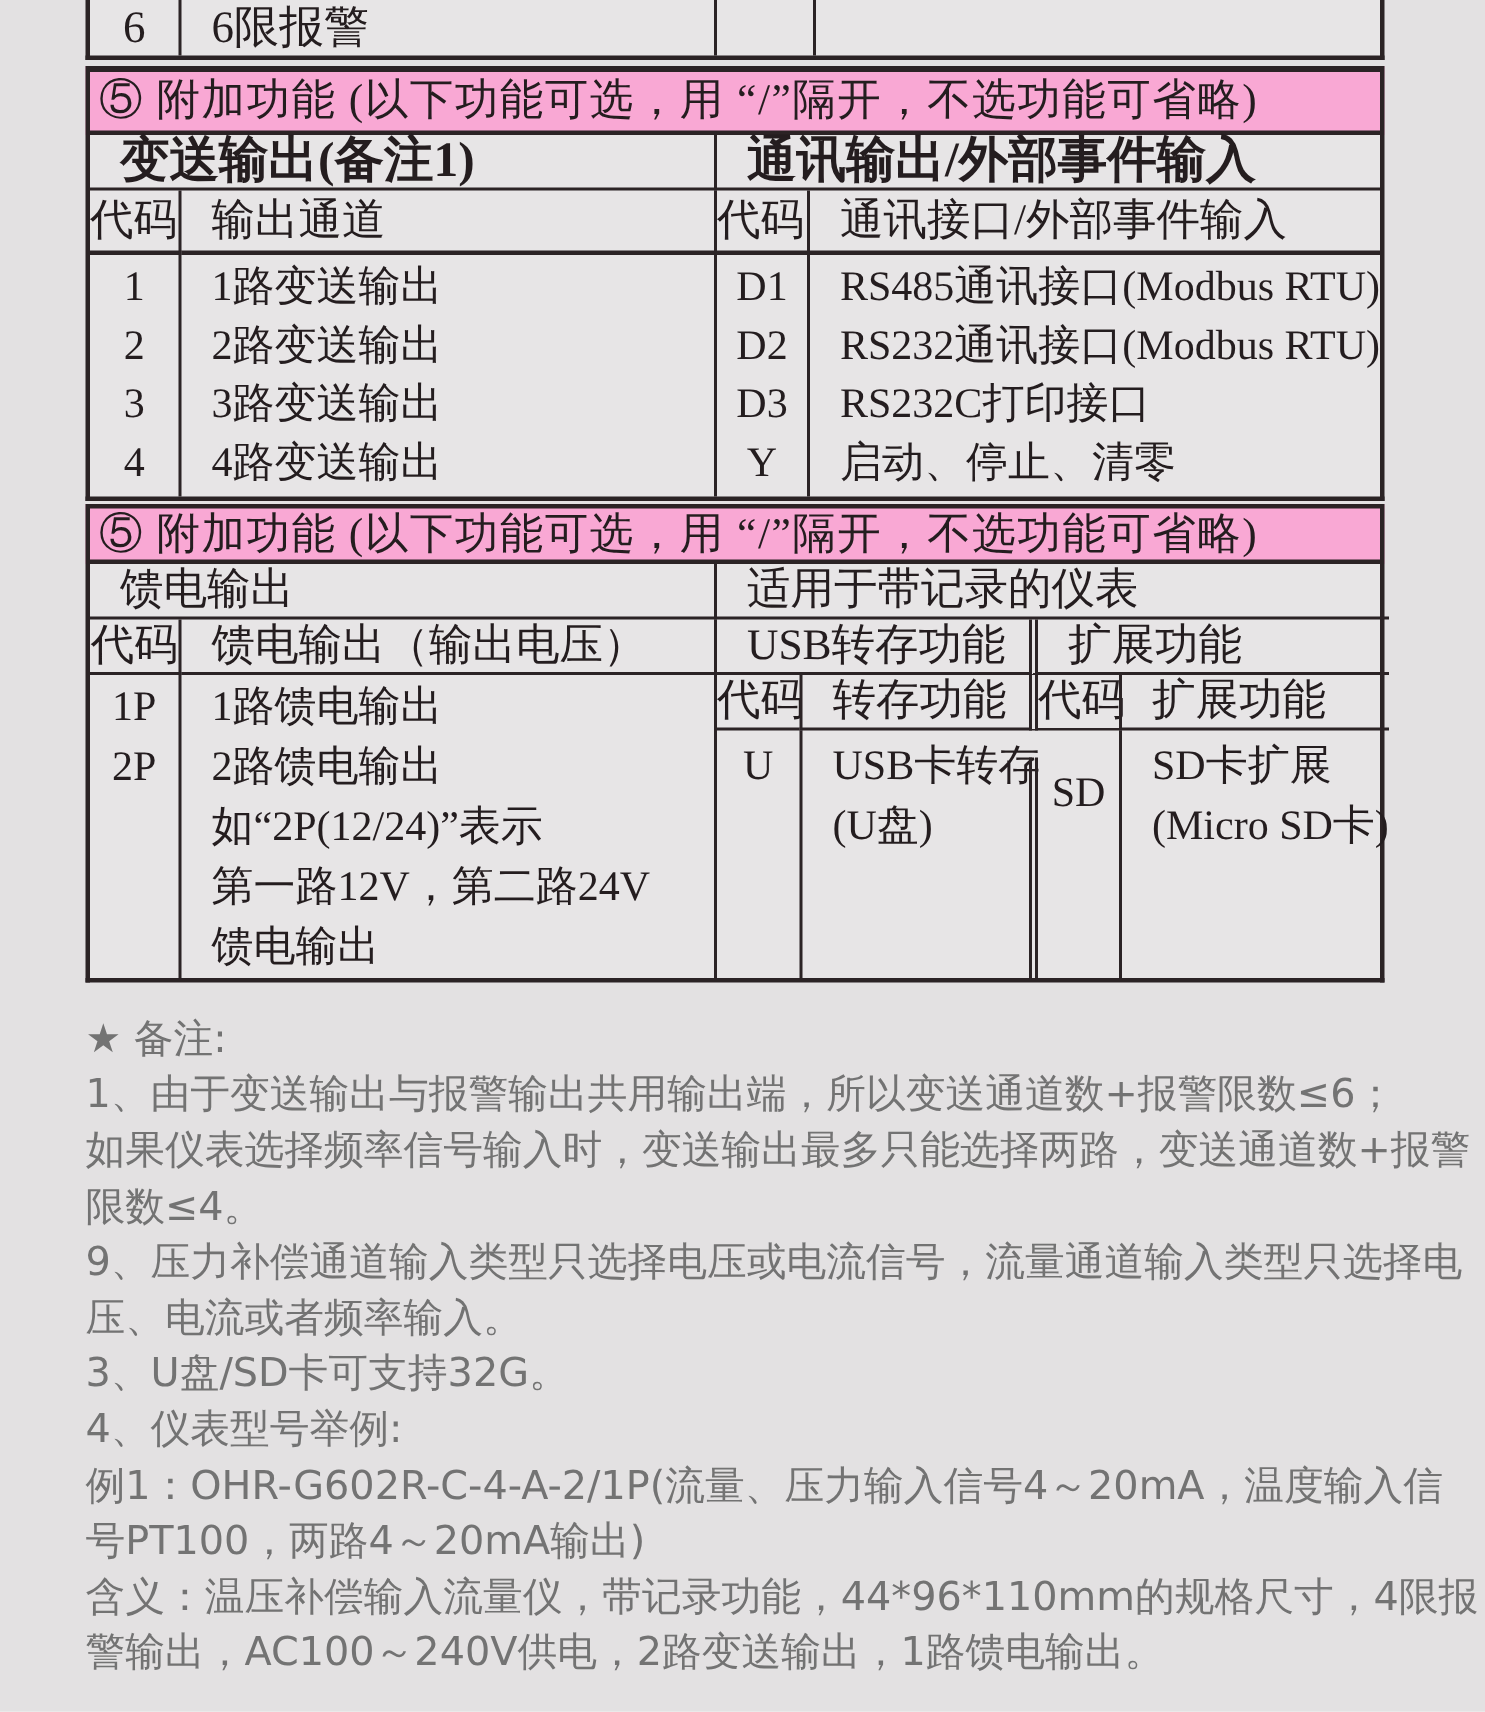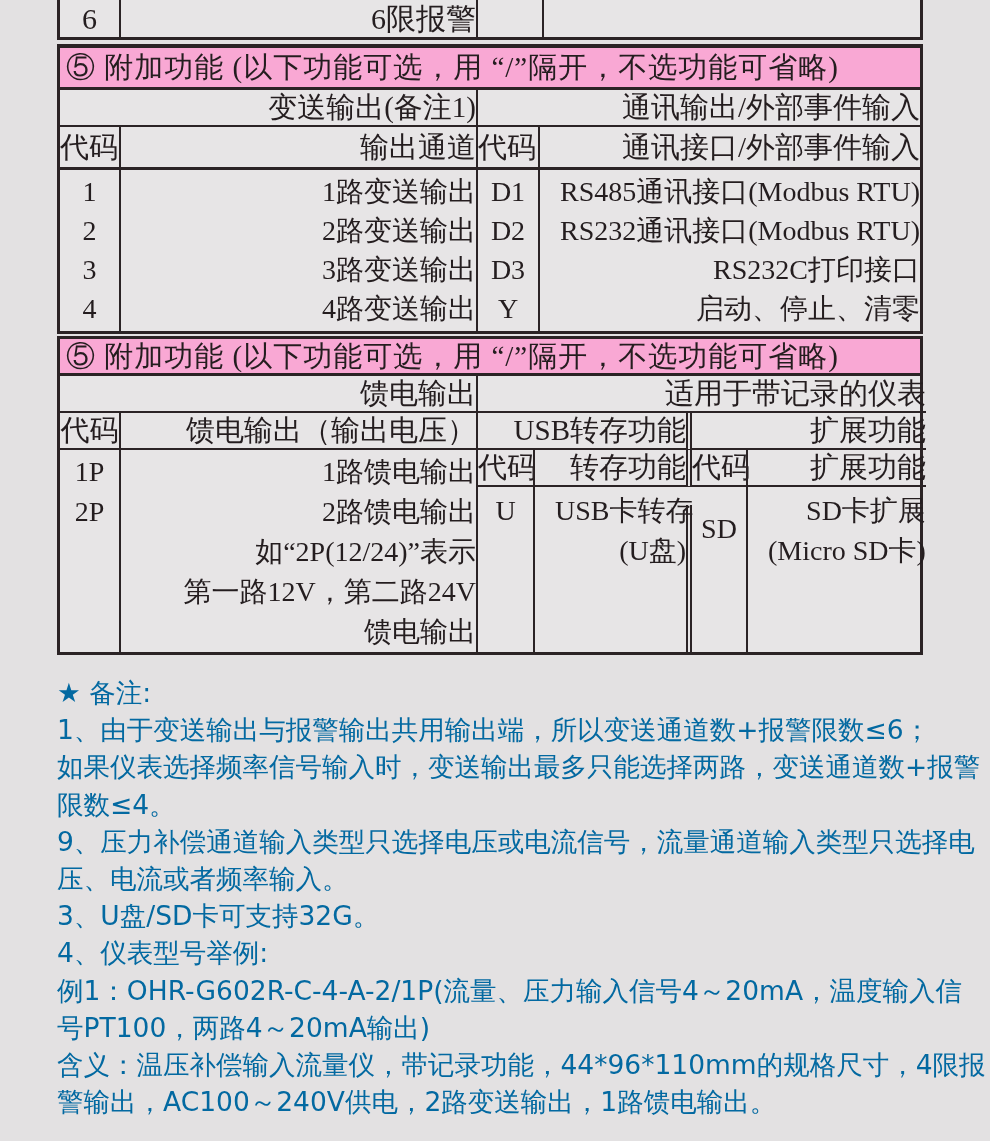--- a/index.html
+++ b/index.html
@@ -13,36 +13,36 @@
   .rowA{
     display:grid;grid-template-columns:61px 357px 66px 1fr;
     border:3px solid #2b2325;border-top:none;
     background:#e7e5e6;font-size:30px;
   }
   .rowA>div{height:37px;line-height:37px;}
   .bR{border-right:2px solid #2b2325;}
   .bB2{border-bottom:2px solid #2b2325;}
   .bB3{border-bottom:3px solid #2b2325;}
   .ctr{text-align:center;}
-  .pl{padding-left:20px;text-align:right;}
+  .pl{padding-left:20px;}
   
   .sec-hdr{
     margin-top:4px;border:3px solid #2b2325;border-top-width:4px;
     background:#f9a8d4;height:39px;line-height:39px;
     font-size:29px;padding-left:6px;letter-spacing:1px;
     white-space:nowrap;overflow:hidden;
   }
   .sec-hdr.second{margin-top:2px;border-top-width:3px;height:34px;line-height:34px;}
   
   .t1{
     display:grid;grid-template-columns:61px 357px 62px 1fr;
     border:3px solid #2b2325;border-top:none;background:#e7e5e6;
     font-size:28px;white-space:nowrap;
   }
-  .t1 .grp{height:35px;line-height:35px;font-size:29px;}
+  .t1 .grp{height:35px;line-height:35px;font-size:33px;font-weight:bold;}
   .t1 .ch{height:40px;line-height:40px;font-size:29px;}
   .t1 .data{height:159px;padding-top:2px;}
   .line40{height:39px;line-height:39px;}
   
   .t2{
     display:grid;grid-template-columns:61px 357px 1fr;
     border:3px solid #2b2325;border-top:none;background:#e7e5e6;
     font-size:28px;white-space:nowrap;
   }
   .t2 .grp{height:35px;line-height:35px;font-size:29px;}
@@ -50,21 +50,21 @@
   .t2 .data{padding-top:2px;height:200px;}
   .t2 .ln{height:40px;line-height:40px;}
   .subhead{display:grid;grid-template-columns:55px 153px 60px 1fr;}
   .subpanel{display:grid;grid-template-columns:55px 153px 60px 1fr;grid-template-rows:37px 1fr;}
   .bL{border-left:2px solid #2b2325;}
   .dbl{border-left:6px double #2b2325;}
   
   .notes{
     position:absolute;left:57px;top:674px;width:900px;
     font-family:"DejaVu Sans","Liberation Sans",sans-serif;
-    font-size:26.5px;font-weight:500;color:#0369a1;
+    font-size:26.5px;font-weight:500;color:#737373;
     line-height:37.2px;white-space:nowrap;
   }
   .notes div{height:37.2px;}
 </style>
 </head>
 <body>
 
 <div class="page">
   <div class="tblwrap">
 

